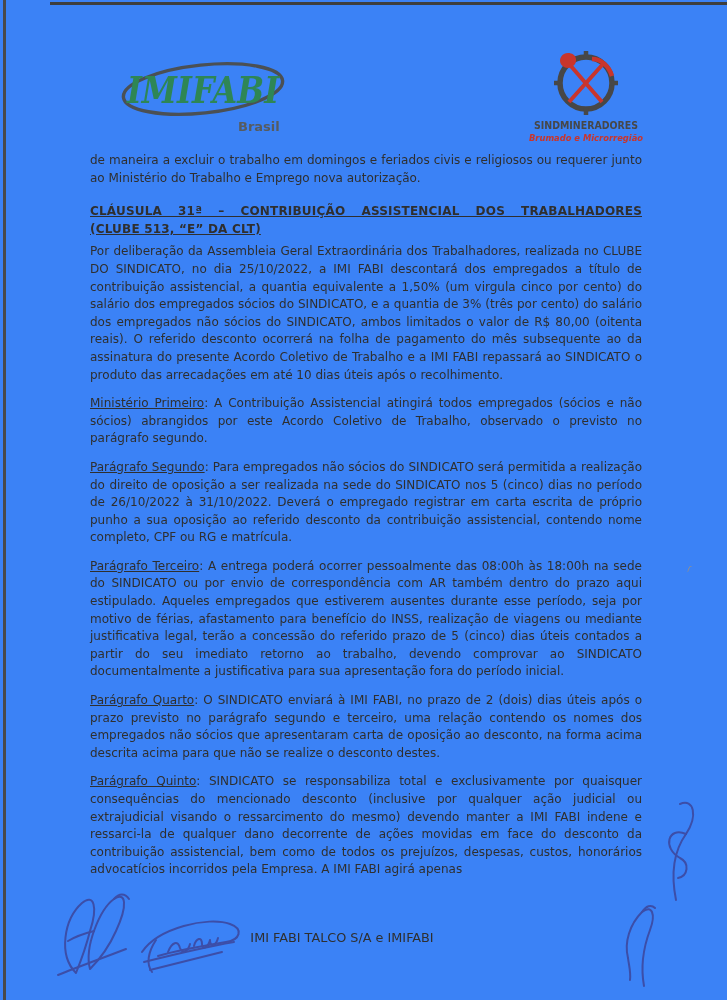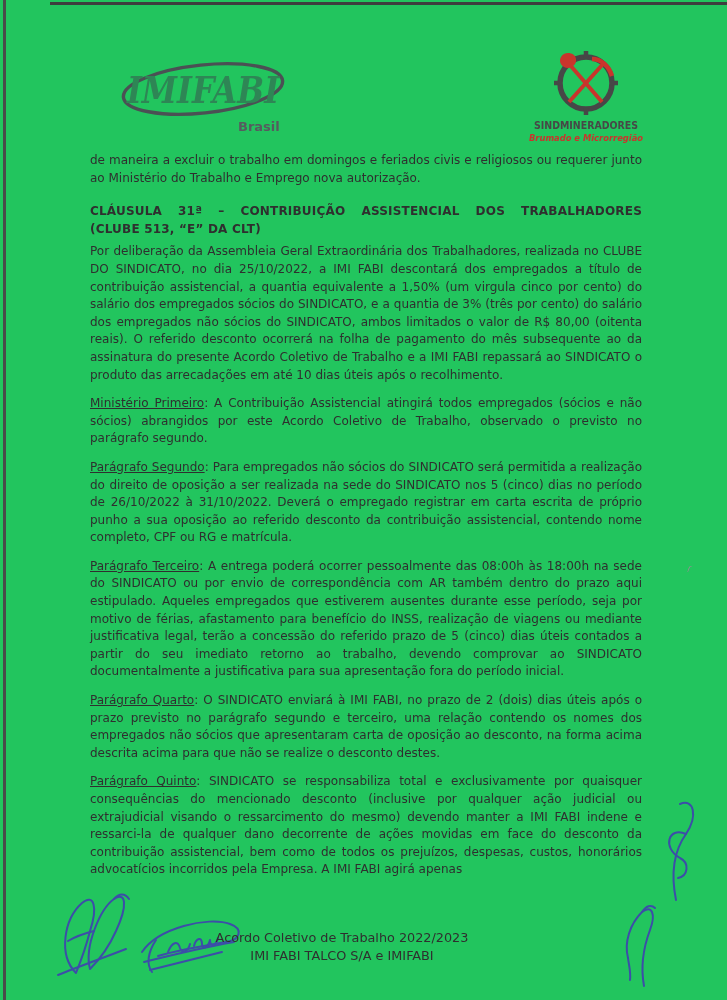--- a/index.html
+++ b/index.html
@@ -1,34 +1,34 @@
 <!DOCTYPE html>
 <html><head>
 <meta charset="utf-8">
 <style>
   html,body{margin:0;padding:0;background:#ffffff;}
   .page{
-    position:relative;width:727px;height:1000px;background:#22c55e;overflow:hidden;
+    position:relative;width:727px;height:1000px;background:#3b82f6;overflow:hidden;
     font-family:"DejaVu Sans","Liberation Sans",sans-serif;color:#2f2f2f;
   }
   .scan-top{position:absolute;left:50px;top:2px;width:677px;height:3px;background:#3e3e3e;}
   .scan-left{position:absolute;left:3px;top:0;width:3px;height:1000px;background:#4a4a4a;}
   .logo-imifabi{position:absolute;left:116px;top:58px;}
   .logo-sind{position:absolute;left:524px;top:50px;}
   .imifabi-word{font-family:"DejaVu Serif","Liberation Serif",serif;font-weight:bold;font-style:italic;font-size:37px;}
   .imifabi-sub{font-family:"DejaVu Sans",sans-serif;font-weight:bold;font-size:13px;}
   .sind-name{font-family:"DejaVu Sans",sans-serif;font-weight:bold;font-size:10.5px;}
   .sind-sub{font-family:"DejaVu Sans",sans-serif;font-weight:bold;font-style:italic;font-size:9.5px;}
   .content{position:absolute;left:90px;top:152px;width:552px;font-size:12px;line-height:17.6px;text-align:justify;}
   .para{margin:0 0 11px 0;}
   .para.intro{margin-bottom:16px;}
   .para.last{margin-bottom:0;}
   .b{font-weight:normal;}
   .u{text-decoration:underline;}
-  .heading{font-weight:bold;margin:0 0 5px 0;letter-spacing:0.2px;}
+  .heading{font-weight:bold;text-decoration:underline;margin:0 0 5px 0;letter-spacing:0.2px;}
   .h1l{text-align:justify;text-align-last:justify;}
   .h2l{text-align:left;}
   .footer{position:absolute;left:90px;top:916px;width:552px;text-align:center;}
   .page-num{font-weight:bold;font-size:13.5px;}
   .f-block{margin-top:13px;transform:translateX(-24px);}
   .f-title,.f-parties{font-size:12.8px;line-height:18px;}
   .sig{position:absolute;}
   .sig path{fill:none;stroke-width:2;stroke-linecap:round;stroke-linejoin:round;}
   .speck{position:absolute;left:688px;top:566px;width:5px;height:7px;border-left:1.5px solid #909090;border-radius:60% 0 0 0;transform:rotate(18deg);}
 </style>
@@ -117,18 +117,17 @@
   <svg class="sig" style="left:616px;top:902px" width="54" height="92" viewBox="0 0 54 92">
     <g fill="none" stroke="#3c4ea8">
       <path d="M12,56 C8,40 14,22 26,10 C36,2 40,12 34,28 C28,44 24,62 28,84"></path>
       <path d="M12,56 C13,64 15,70 14,78"></path>
       <path d="M26,10 C30,4 35,2 39,6"></path>
     </g>
   </svg>
 
   <div class="footer">
     <div class="f-block">
-      <div class="f-title">Acordo Coletivo de Trabalho 2022/2023</div>
       <div class="f-parties">IMI FABI TALCO S/A e IMIFABI</div>
     </div>
   </div>
 
 </div>
 
 </body></html>

